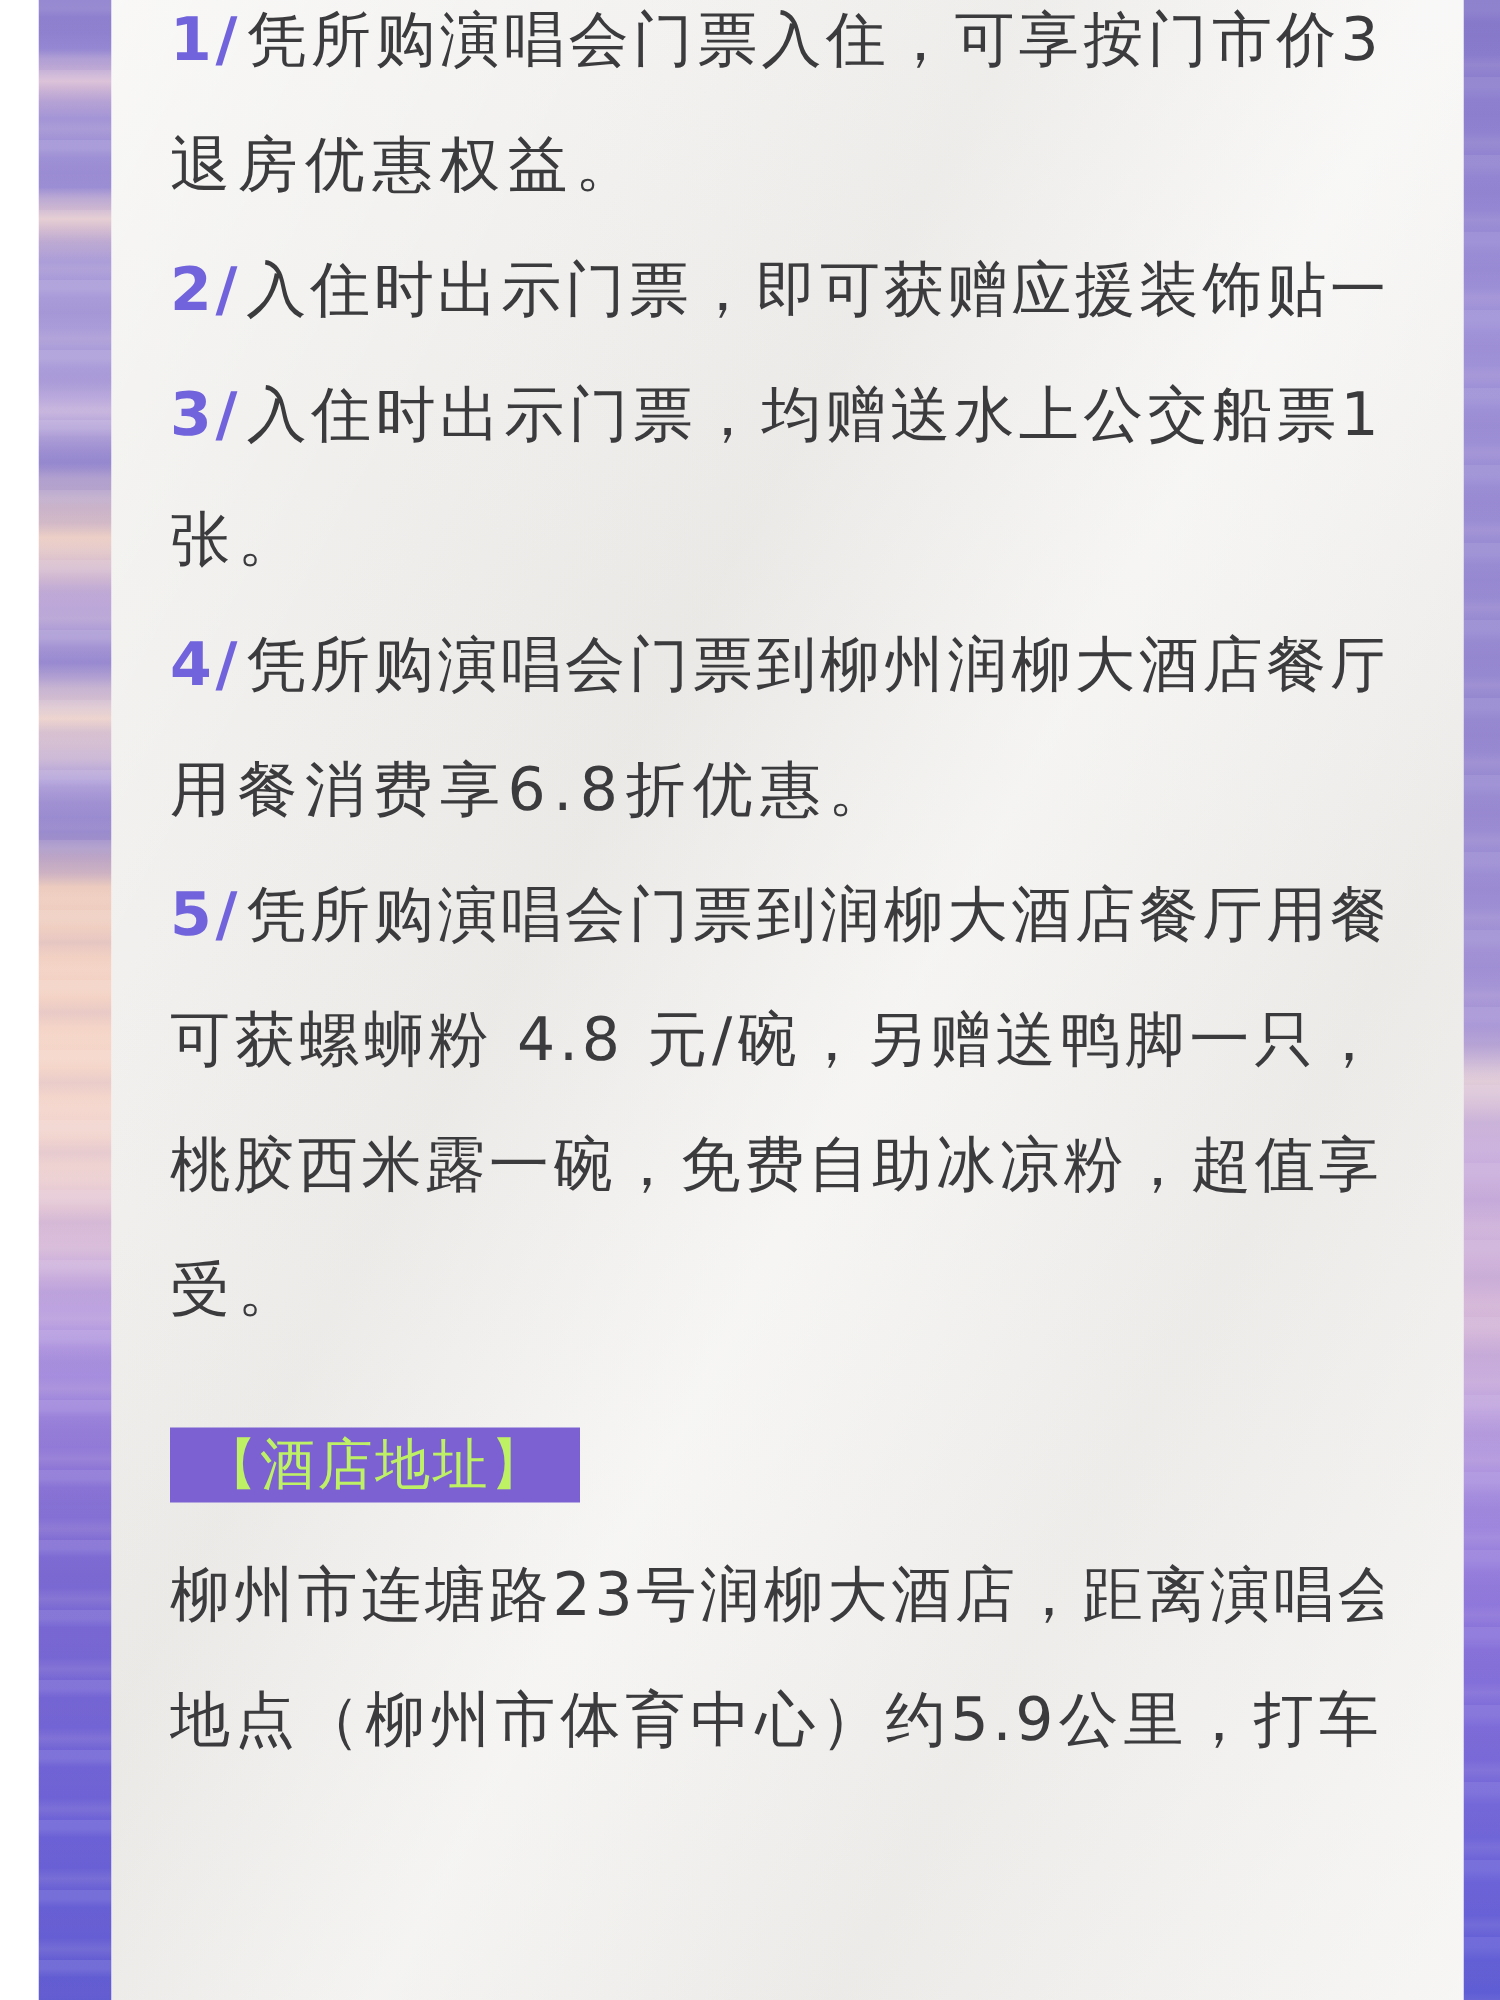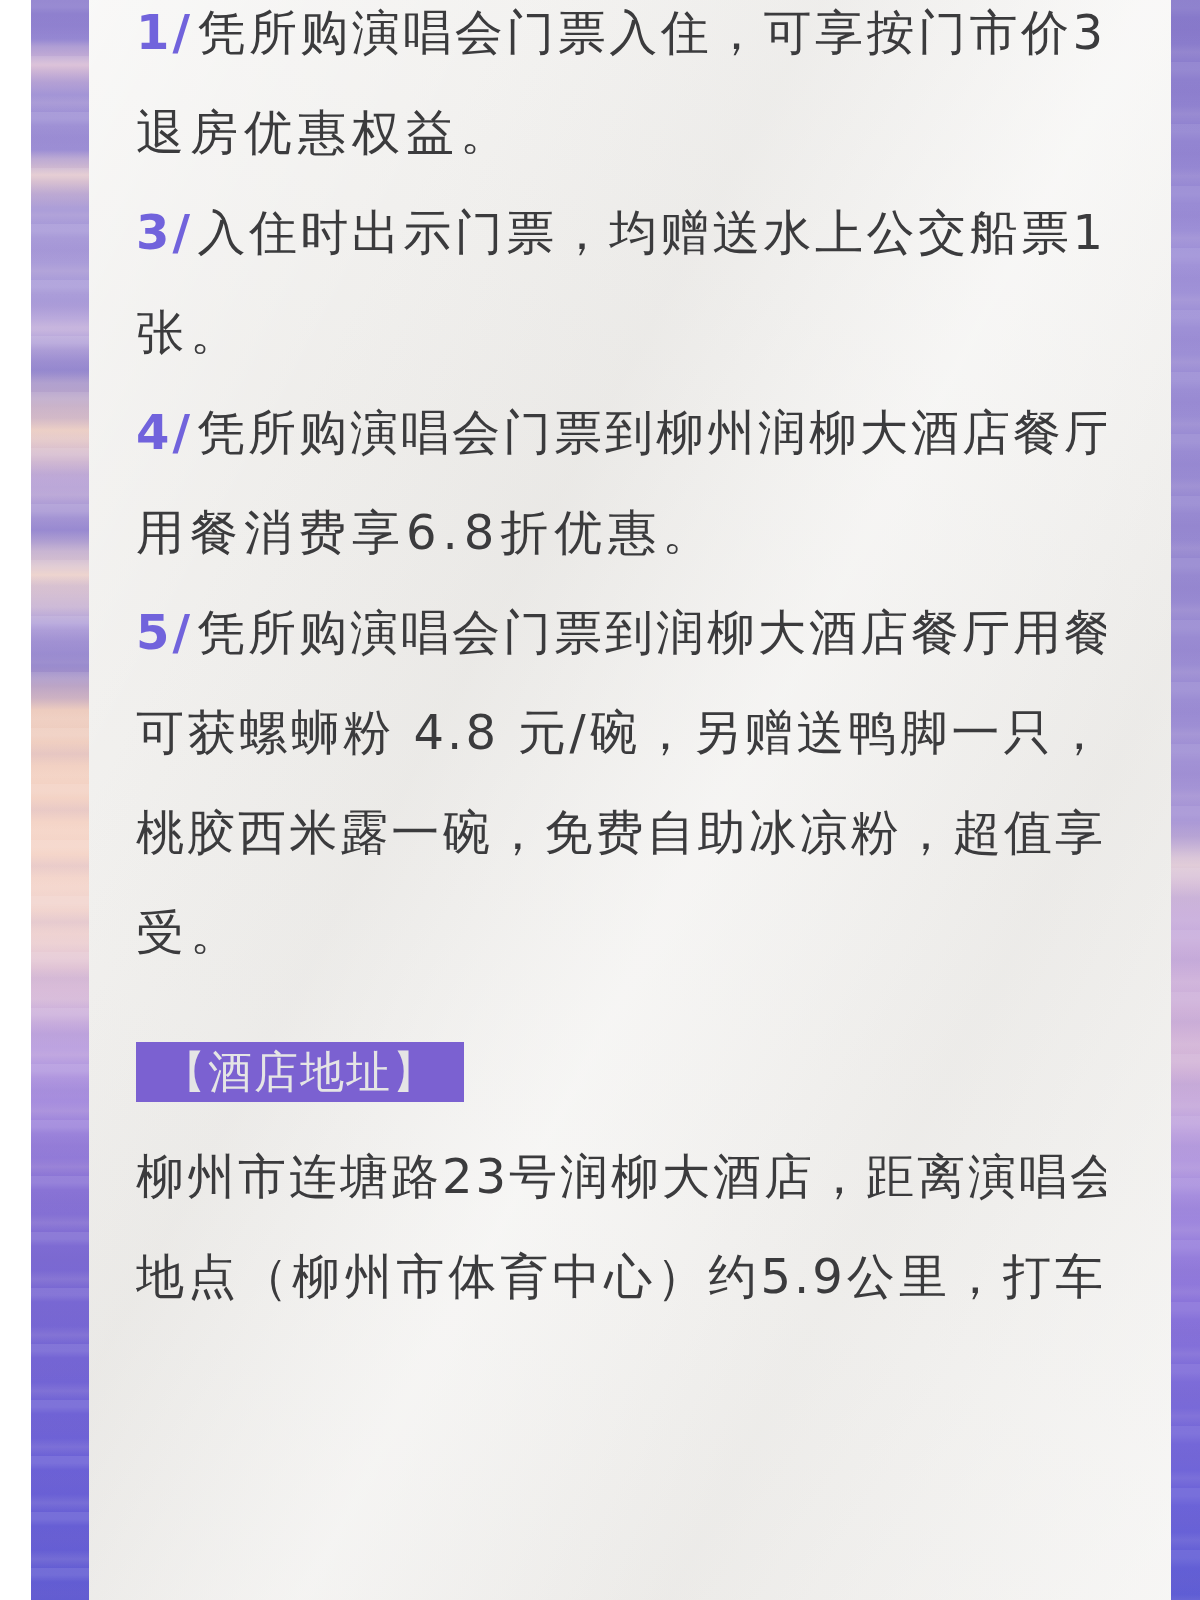--- a/index.html
+++ b/index.html
@@ -98,40 +98,41 @@
     padding-right: 4px;
   }
 
   .badge {
     display: inline-block;
     margin-top: 60px;
     height: 60px;
     line-height: 60px;
     padding: 0 26px;
     background: #7b61d1;
-    color: #e5e5e5;
+    color: #bef264;
     font-size: 44px;
     letter-spacing: 2px;
     white-space: nowrap;
   }
 
   .address-block { margin-top: 24px; }
 </style>
 </head>
 <body>
 
 <div class="page">
   <div class="border-strip border-left"></div>
 
   <div class="paper">
     <div class="text-block">
 
       <div class="line"><span class="num">1/</span><span>凭所购演唱会门票入住，可享按门市价3</span></div>
       <div class="line end">退房优惠权益。</div>
 
+      <div class="line"><span class="num">2/</span><span>入住时出示门票，即可获赠应援装饰贴一</span></div>
 
       <div class="line"><span class="num">3/</span><span>入住时出示门票，均赠送水上公交船票1</span></div>
       <div class="line end">张。</div>
 
       <div class="line"><span class="num">4/</span><span>凭所购演唱会门票到柳州润柳大酒店餐厅</span></div>
       <div class="line end">用餐消费享6.8折优惠。</div>
 
       <div class="line"><span class="num">5/</span><span>凭所购演唱会门票到润柳大酒店餐厅用餐</span></div>
       <div class="line">可获螺蛳粉 4.8 元/碗，另赠送鸭脚一只，</div>
       <div class="line">桃胶西米露一碗，免费自助冰凉粉，超值享</div>

